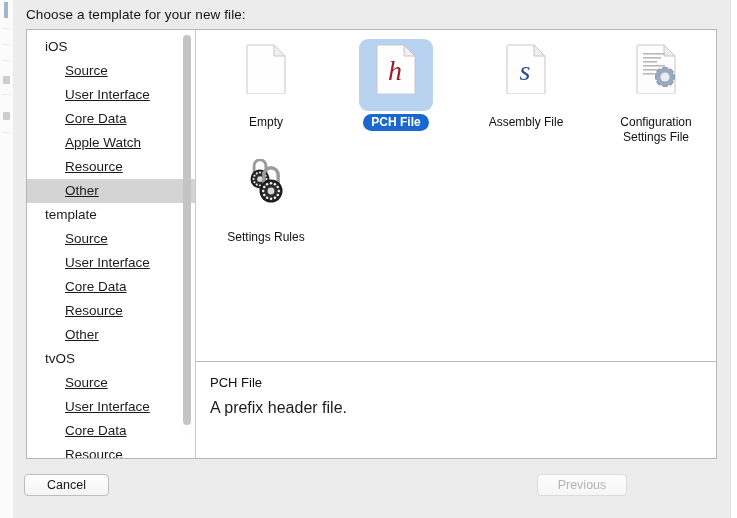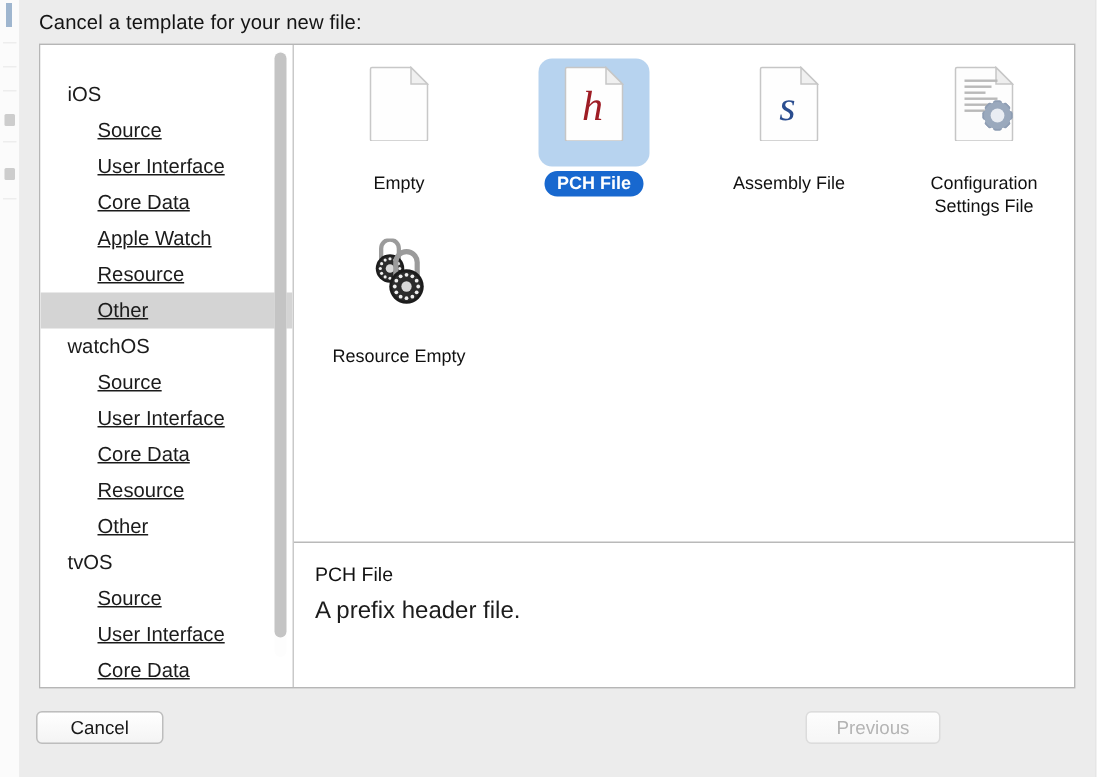--- a/index.html
+++ b/index.html
@@ -75,21 +75,21 @@
 
   
   #sidebar {
     position: relative;
     width: 176px;
     height: 100%;
     background: #ffffff;
     border-right: 1px solid #c9c9c9;
     box-sizing: border-box;
     overflow: hidden;
-    padding-top: 21px;
+    padding-top: 5px;
   }
   .side-row {
     height: 24px;
     line-height: 24px;
     font-size: 13.5px;
     color: #1b1b1b;
     white-space: nowrap;
     box-sizing: border-box;
   }
   .side-row.group { padding-left: 18px; }
@@ -242,34 +242,34 @@
   <div class="bg-line" style="top:60px"></div>
   <div class="bg-blob" style="top:76px"></div>
   <div class="bg-line" style="top:94px"></div>
   <div class="bg-blob" style="top:112px"></div>
   <div class="bg-line" style="top:132px"></div>
 </div>
 <div id="bg-right-edge"></div>
 
 <div id="dialog">
 
-  <div id="sheet-title">Cancel a template for your new file:</div>
+  <div id="sheet-title">Choose a template for your new file:</div>
 
   <div id="content-box">
 
     <div id="sidebar">
       <div id="sidebar-rows">
           <div class="side-row group">iOS</div>
           <div class="side-row child">Source</div>
           <div class="side-row child">User Interface</div>
           <div class="side-row child">Core Data</div>
           <div class="side-row child">Apple Watch</div>
           <div class="side-row child">Resource</div>
           <div class="side-row child selected">Other</div>
-          <div class="side-row group">watchOS</div>
+          <div class="side-row group">template</div>
           <div class="side-row child">Source</div>
           <div class="side-row child">User Interface</div>
           <div class="side-row child">Core Data</div>
           <div class="side-row child">Resource</div>
           <div class="side-row child">Other</div>
           <div class="side-row group">tvOS</div>
           <div class="side-row child">Source</div>
           <div class="side-row child">User Interface</div>
           <div class="side-row child">Core Data</div>
           <div class="side-row child">Resource</div>
@@ -355,21 +355,21 @@
                   <circle cx="21.09" cy="38.77" r="1.26" fill="#efefef"></circle>
                   <circle cx="18.23" cy="35.91" r="1.26" fill="#efefef"></circle>
                   <circle cx="17.18" cy="32.00" r="1.26" fill="#efefef"></circle>
                   <circle cx="18.23" cy="28.09" r="1.26" fill="#efefef"></circle>
                   <circle cx="21.09" cy="25.23" r="1.26" fill="#efefef"></circle>
                   <circle cx="25.00" cy="24.18" r="1.26" fill="#efefef"></circle>
                   <circle cx="28.91" cy="25.23" r="1.26" fill="#efefef"></circle>
                   <circle cx="31.77" cy="28.09" r="1.26" fill="#efefef"></circle>
                   <circle cx="25" cy="32" r="3.4499999999999997" fill="#d8d8d8"></circle>
                 </svg>
-              </div><div class="label">Resource Empty</div></div>
+              </div><div class="label">Settings Rules</div></div>
           </div>
         </div>
 
       <div id="desc-pane">
         <div id="desc-title">PCH File</div>
         <div id="desc-body">A prefix header file.</div>
       </div>
 
     </div>
   </div>

